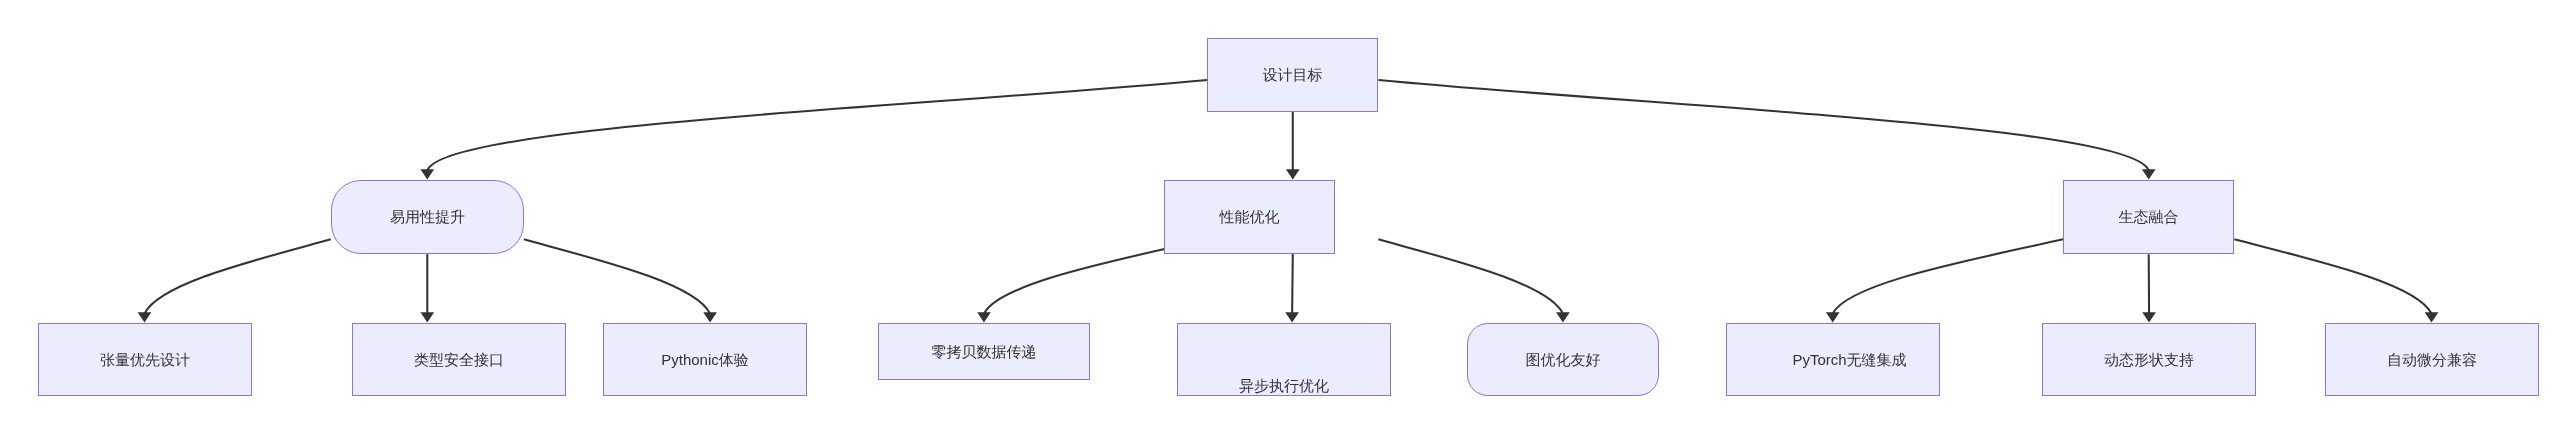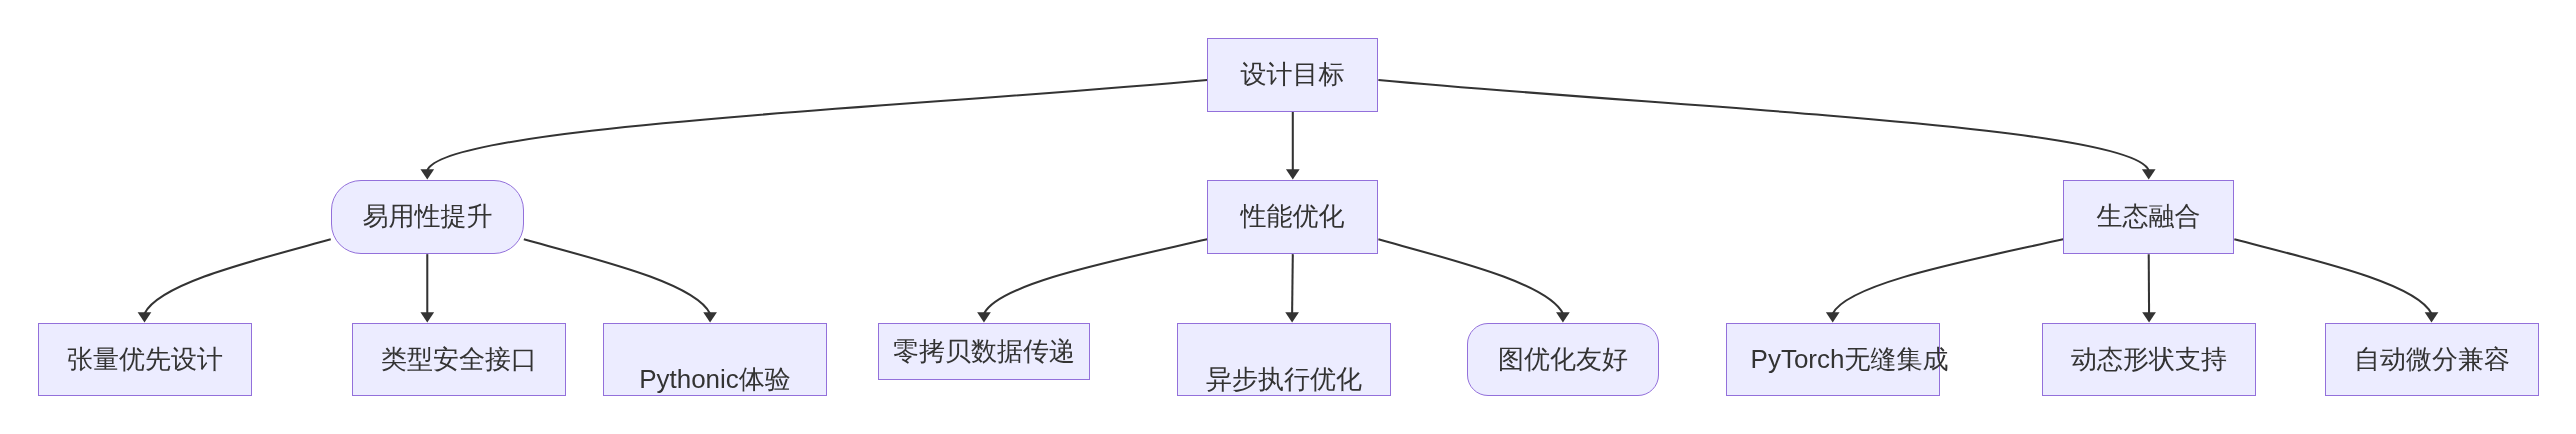--- a/index.html
+++ b/index.html
@@ -33,21 +33,21 @@
   .node {
     position: absolute;
     box-sizing: border-box;
     background: var(--node-fill, #ECECFF);
     border: 1.7px solid var(--node-border, #9370DB);
     display: flex;
     align-items: center;
     justify-content: center;
   }
   .node .label {
-    font-size: 26px;
+    font-size: 15px;
     line-height: 1.2;
     color: var(--text, #333333);
     white-space: nowrap;
   }
 </style>
 </head>
 <body>
 
 <div class="diagram" id="diagram" style="--bg: #FFFFFF; --node-fill: #ECECFF; --node-border: #9370DB; --text: #333333; --edge: #333333;">
   <svg class="edge-layer" id="edge-layer" viewBox="0 0 3762 635" xmlns="http://www.w3.org/2000/svg">
@@ -76,33 +76,33 @@
       <path d="M 3263 349.4 C 3378.2 379.4 3529 413 3551 458"></path>
       <polygon points="3541,456 3561,456 3551,471"></polygon>
     </svg>
   <div id="node-layer">
       <div class="node" style="left: 1207px; top: 38px; width: 171px; height: 74px;">
         <span class="label">设计目标</span>
       </div>
       <div class="node" style="left: 331px; top: 180px; width: 193px; height: 74px; border-radius: 30px;">
         <span class="label">易用性提升</span>
       </div>
-      <div class="node" style="left: 1207px; top: 180px; width: 171px; height: 74px;">
+      <div class="node" style="left: 1164px; top: 180px; width: 171px; height: 74px;">
         <span class="label">性能优化</span>
       </div>
       <div class="node" style="left: 2063px; top: 180px; width: 171px; height: 74px;">
         <span class="label">生态融合</span>
       </div>
       <div class="node" style="left: 38px; top: 323px; width: 214px; height: 73px;">
         <span class="label">张量优先设计</span>
       </div>
       <div class="node" style="left: 320px; top: 323px; width: 214px; height: 73px; margin-left: 32px;">
         <span class="label">类型安全接口</span>
       </div>
-      <div class="node" style="left: 603px; top: 323px; width: 224px; height: 73px; align-items: flex-end;">
+      <div class="node" style="left: 603px; top: 323px; width: 204px; height: 73px;">
         <span class="label">Pythonic体验</span>
       </div>
       <div class="node" style="left: 878px; top: 323px; width: 212px; height: 57px;">
         <span class="label">零拷贝数据传递</span>
       </div>
       <div class="node" style="left: 1177px; top: 323px; width: 214px; height: 73px; align-items: flex-end;">
         <span class="label">异步执行优化</span>
       </div>
       <div class="node" style="left: 1467px; top: 323px; width: 192px; height: 73px; border-radius: 21px;">
         <span class="label">图优化友好</span>

